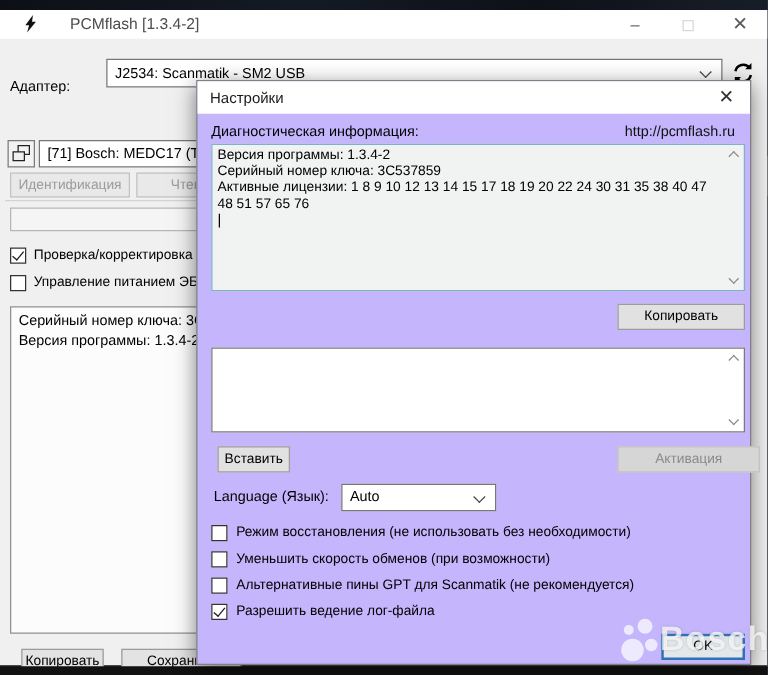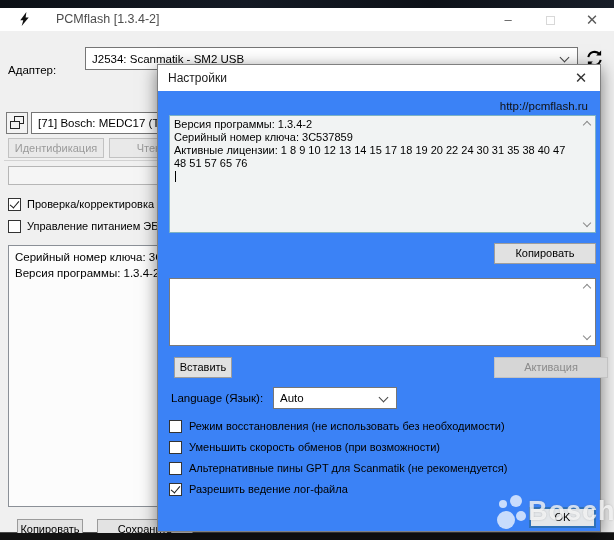--- a/index.html
+++ b/index.html
@@ -52,21 +52,21 @@
   .cb-label { position:absolute; left:19px; top:1px; white-space:nowrap; font-size:11px; }
 
   .log-box { position:absolute; left:8px; top:237px; width:588px; height:262px; background:#fcfcfc;
     border:1px solid #8b9097; padding:3px 6px; font-size:11.5px; line-height:16px; }
   .footer-btn { position:absolute; top:511px; height:20px; background:#e3e3e3; border:1px solid #9b9b9b;
     font-size:11px; text-align:center; line-height:18px; }
   .fb-copy { left:17px; width:66px; }
   .fb-save { left:97px; width:96px; }
 
   
-  .dialog { position:absolute; left:157px; top:64px; width:444px; height:468px; background:#3b82f6;
+  .dialog { position:absolute; left:157px; top:64px; width:444px; height:468px; background:#c4b5fd;
     border:1px solid #808080; box-shadow:0 4px 16px rgba(0,0,0,.5); z-index:10; }
   .dlg-titlebar { position:absolute; left:0; top:0; width:100%; height:26px; background:#fff; }
   .dlg-title { position:absolute; left:10px; top:6px; font-size:12px; color:#1a1a1a; }
   .dlg-close { position:absolute; right:9px; top:4px; width:20px; height:18px; text-align:center;
     font-size:15px; color:#333; line-height:18px; }
   .diag-label { position:absolute; left:11px; top:35px; font-size:11.5px; }
   .site-link { position:absolute; right:12px; top:35px; font-size:11.5px; color:#111; }
 
   .ta { position:absolute; left:11px; width:427px; }
   .ta1 { top:50px; height:118px; background:#f1f3f3; border:1px solid #7cb2c4; }
@@ -168,20 +168,21 @@
     <div class="footer-btn fb-copy">Копировать</div>
     <div class="footer-btn fb-save">Сохранить</div>
   </div>
 
   <div class="dialog">
     <div class="dlg-titlebar">
       <span class="dlg-title">Настройки</span>
       <span class="dlg-close">✕</span>
     </div>
 
+    <span class="diag-label">Диагностическая информация:</span>
     <span class="site-link">http://pcmflash.ru</span>
 
     <div class="ta ta1">
       <div class="ta-text">Версия программы: 1.3.4-2
 Серийный номер ключа: 3C537859
 Активные лицензии: 1 8 9 10 12 13 14 15 17 18 19 20 22 24 30 31 35 38 40 47 48 51 57 65 76</div>
       <span class="caret"></span>
       <span class="sb-chev sb-up"></span>
       <span class="sb-chev sb-down"></span>
     </div>

